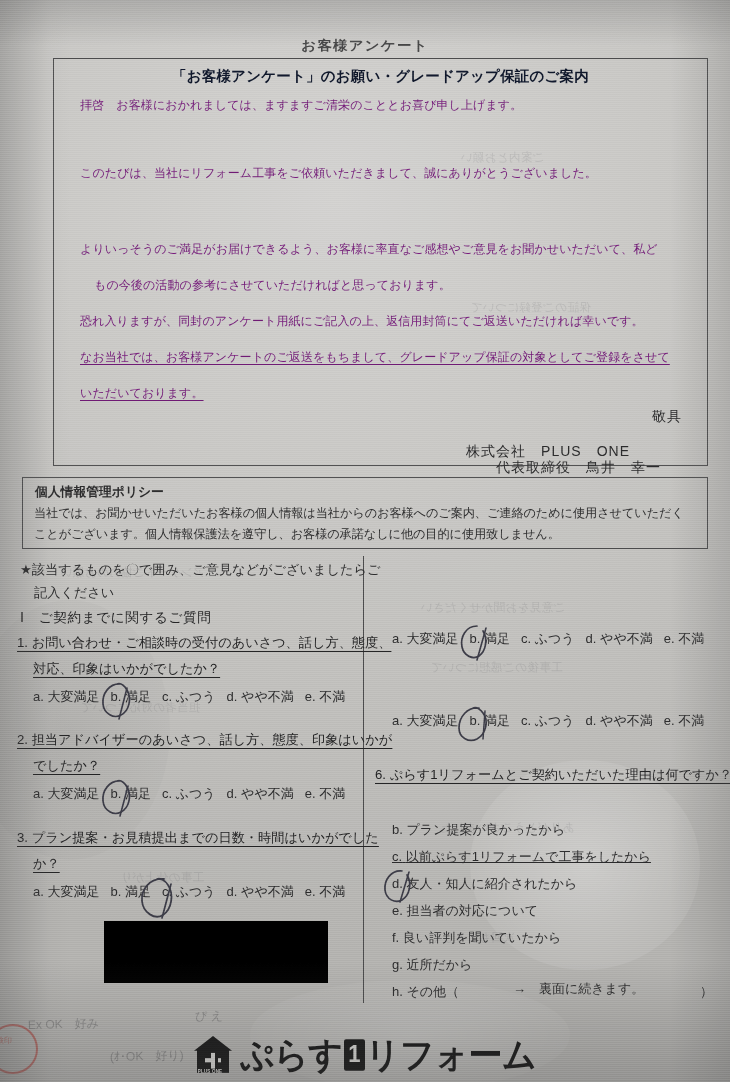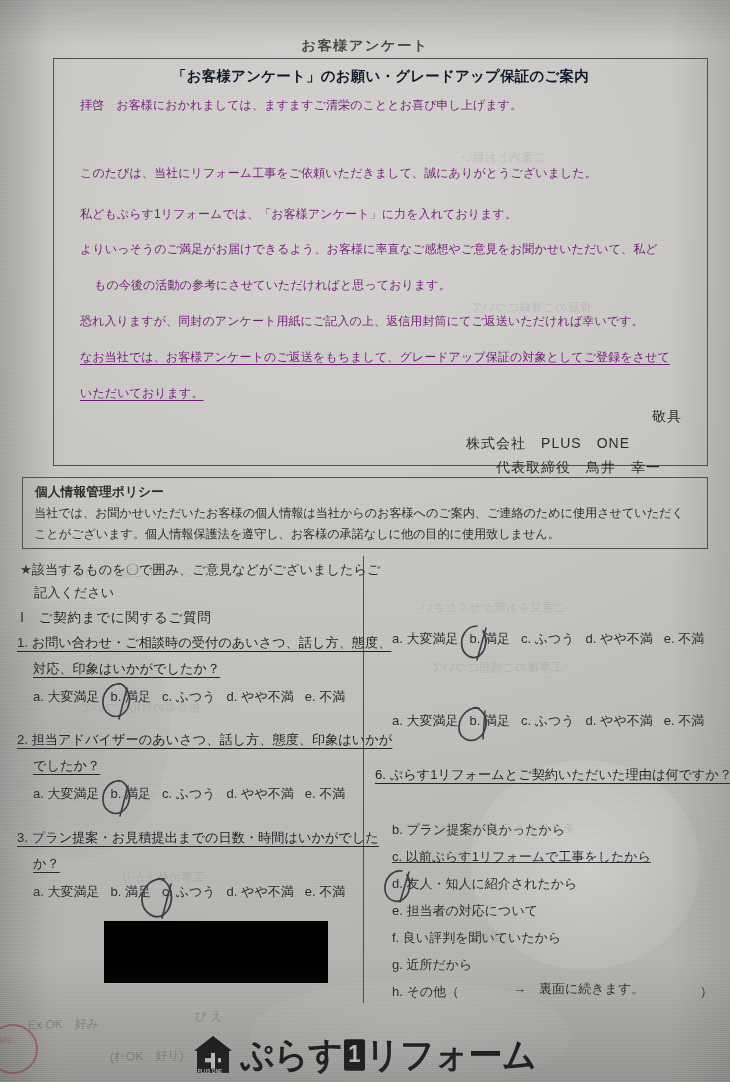--- a/index.html
+++ b/index.html
@@ -350,29 +350,28 @@
   <div class="ghost" style="left:460px;top:150px;">ご案内とお願い</div>
   <div class="ghost" style="left:470px;top:300px;">保証のご登録について</div>
 
   <div id="doc-title">お客様アンケート</div>
 
   <div id="letter-box">
     <div id="letter-heading">「お客様アンケート」のお願い・グレードアップ保証のご案内</div>
 
     <div class="lp" style="top:38px;">拝啓　お客様におかれましては、ますますご清栄のこととお喜び申し上げます。</div>
     <div class="lp" style="top:86px;margin-top:20px;">このたびは、当社にリフォーム工事をご依頼いただきまして、誠にありがとうございました。</div>
-    <div class="lp" style="top:147px;">私どもぷらす1リフォームでは、「お客様アンケート」に力を入れております。</div>
     <div class="lp" style="top:182px;">よりいっそうのご満足がお届けできるよう、お客様に率直なご感想やご意見をお聞かせいただいて、私ど</div>
     <div class="lp ind" style="top:218px;">もの今後の活動の参考にさせていただければと思っております。</div>
     <div class="lp" style="top:254px;">恐れ入りますが、同封のアンケート用紙にご記入の上、返信用封筒にてご返送いただければ幸いです。</div>
     <div class="lp ul" style="top:290px;">なお当社では、お客様アンケートのご返送をもちまして、グレードアップ保証の対象としてご登録をさせて</div>
     <div class="lp ul" style="top:326px;">いただいております。</div>
 
     <div class="sig" style="top:349px;right:25px;">敬具</div>
-    <div class="sig" style="top:376px;right:77px;">株式会社　PLUS　ONE</div>
+    <div class="sig" style="top:384px;right:77px;">株式会社　PLUS　ONE</div>
     <div class="sig" style="top:400px;right:46px;">代表取締役　鳥井　幸一</div>
   </div>
 
   <div id="privacy-box">
     <div id="privacy-title">個人情報管理ポリシー</div>
     <div class="pv-line" style="top:27px;">当社では、お聞かせいただいたお客様の個人情報は当社からのお客様へのご案内、ご連絡のために使用させていただく</div>
     <div class="pv-line" style="top:48px;">ことがございます。個人情報保護法を遵守し、お客様の承諾なしに他の目的に使用致しません。</div>
   </div>
 
   <div id="survey-divider"></div>

